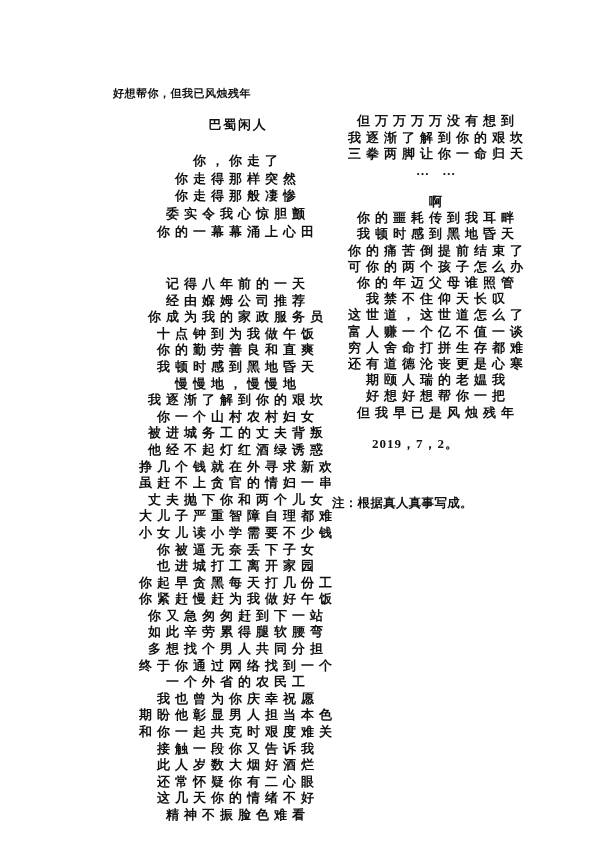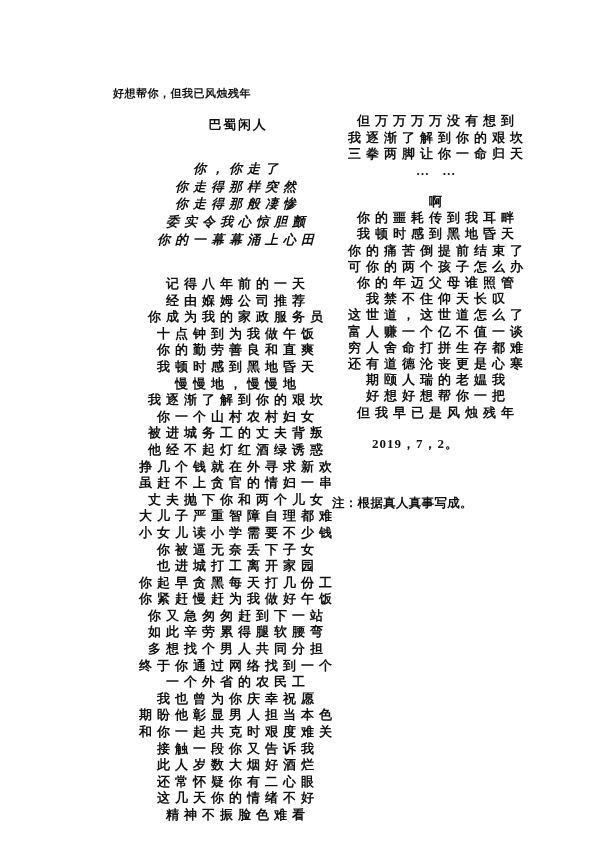--- a/index.html
+++ b/index.html
@@ -41,21 +41,21 @@
     font-size: 13px;
     letter-spacing: 1.7px;
     line-height: 14px;
   }
   .stanza { position: absolute; width: 100%; }
   .stanza .line {
     font-size: 13px;
     letter-spacing: 5px;
     white-space: nowrap;
   }
-  .stanza-1 { top: 160px; font-style: italic; }
+  .stanza-1 { top: 152px; }
   .stanza-1 .line { line-height: 17.7px; }
   .stanza-2 { top: 243px; margin-top: 33px; }
   .stanza-2 .line { line-height: 16.6px; }
   .stanza-3 { top: 113px; }
   .stanza-3 .line { line-height: 16.6px; }
   .stanza-4 { top: 194px; }
   .stanza-4 .line { line-height: 16.2px; }
   .poem-date {
     position: absolute; top: 437px; left: 42px;
     font-size: 13px;

